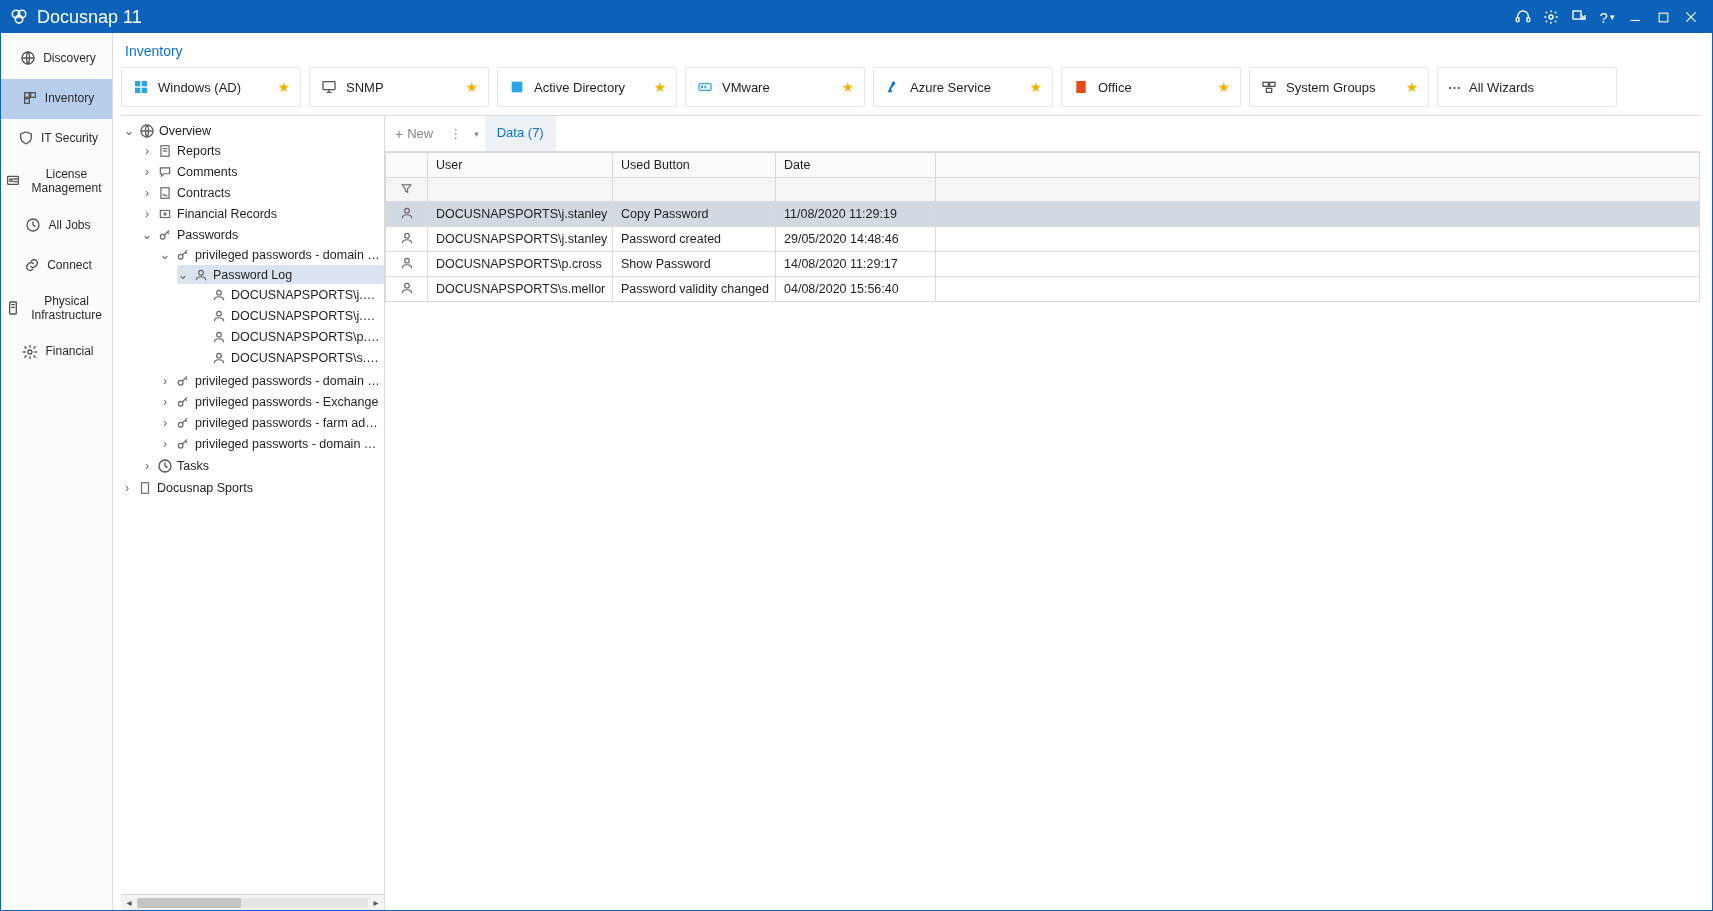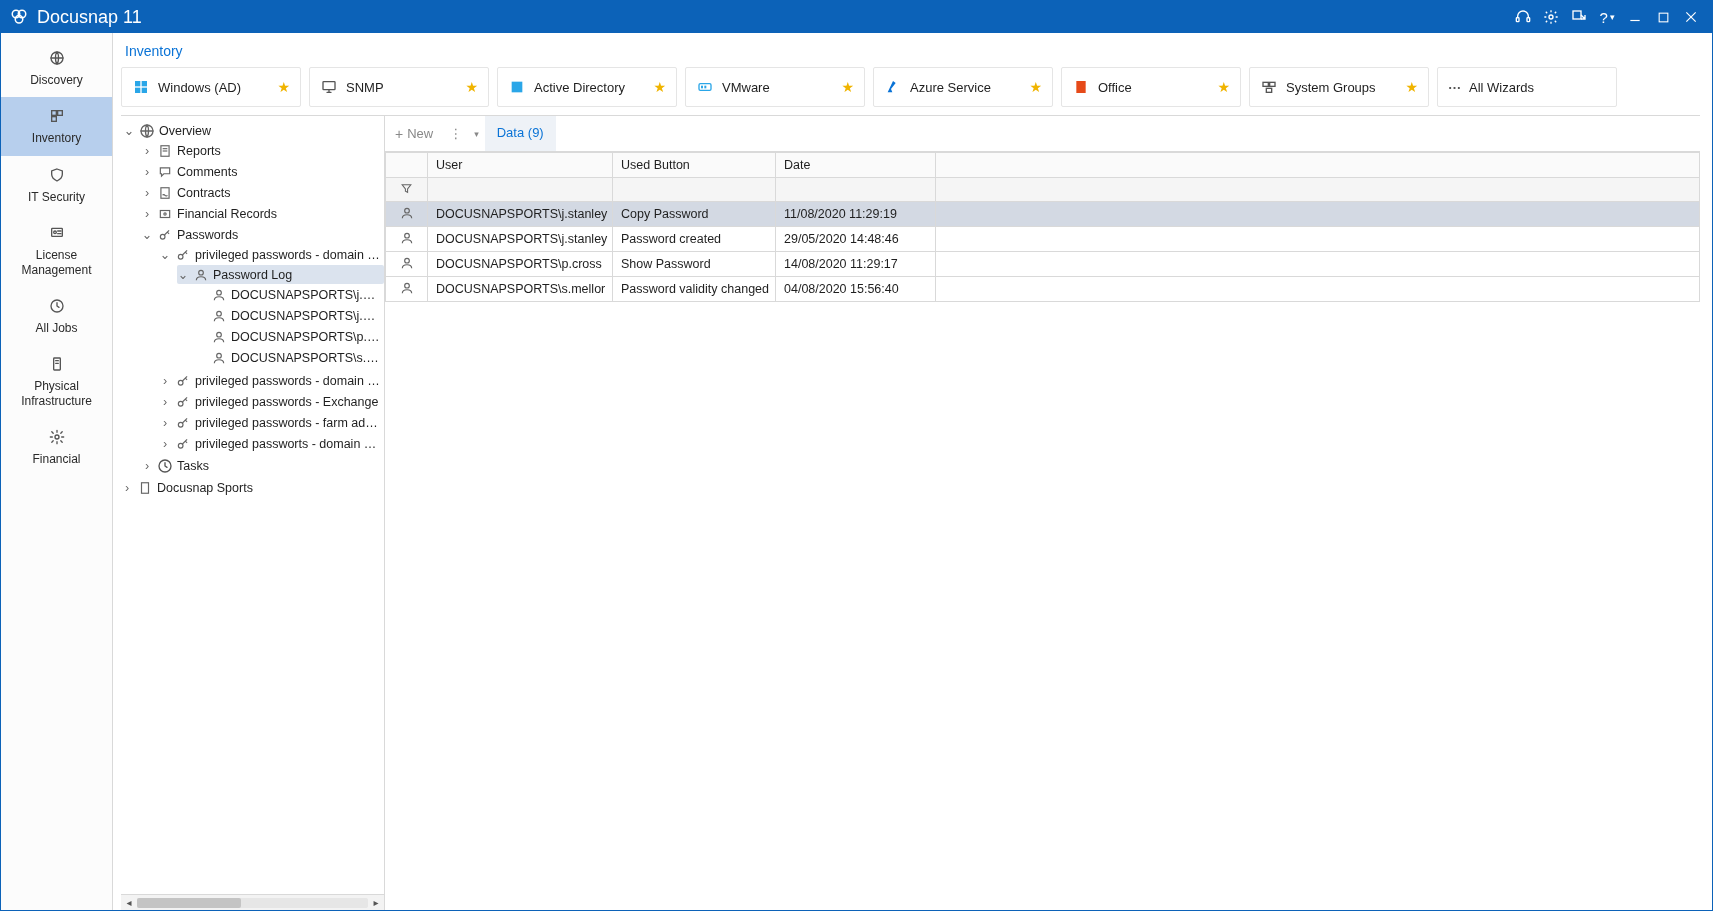--- a/index.html
+++ b/index.html
@@ -22,21 +22,21 @@
   .titlebar{background:var(--brand);color:#fff;display:flex;align-items:center;padding:0 8px;}
   .titlebar .logo{width:20px;height:20px;display:flex;align-items:center;justify-content:center;margin-right:8px;}
   .titlebar .title{font-size:18px;flex:0 0 auto;}
   .titlebar .spacer{flex:1;}
   .titlebar .tb-icon{width:26px;height:26px;display:flex;align-items:center;justify-content:center;margin-left:2px;cursor:pointer;color:#fff;}
   .titlebar svg{display:block;}
   
   .main{display:grid;grid-template-columns:112px 1fr;min-height:0;}
   
   .nav{border-right:1px solid var(--border);background:#fcfcfc;padding-top:6px;}
-  .nav-item{display:flex;flex-direction:column;align-items:center;justify-content:center;padding:8px 4px 10px;cursor:pointer;gap:4px;}
+  .nav-item{display:flex;flex-direction:row;align-items:center;justify-content:center;padding:8px 4px 10px;cursor:pointer;gap:4px;}
   .nav-item.selected{background:var(--sidebar-sel);}
   .nav-item .ic{width:22px;height:22px;color:#555;display:flex;align-items:center;justify-content:center;}
   .nav-item span{font-size:12px;color:#2a2a2a;text-align:center;line-height:1.2;}
   
   .content{display:grid;grid-template-rows:auto auto 1fr;min-height:0;padding:8px 12px 0 8px;}
   .section-title{color:var(--brand-link);font-size:14px;padding:2px 4px 8px 4px;}
   .tiles{display:flex;gap:8px;flex-wrap:nowrap;margin-bottom:8px;}
   .tile{display:flex;align-items:center;gap:8px;border:1px solid var(--tile-border);border-radius:2px;padding:8px 10px;width:180px;height:40px;cursor:pointer;background:#fff;}
   .tile .tic{width:18px;height:18px;flex:0 0 auto;display:flex;align-items:center;justify-content:center;}
   .tile .label{flex:1;white-space:nowrap;overflow:hidden;text-overflow:ellipsis;}
@@ -168,20 +168,29 @@
           <span>License Management</span>
         </div>
         <div class="nav-item">
           <div class="ic">
             <svg width="16" height="16" viewBox="0 0 24 24" fill="none" stroke="#555" stroke-width="2" stroke-linecap="round">
               <circle cx="12" cy="12" r="9"></circle>
               <path d="M12 7v5l3 2"></path>
             </svg>
           </div>
           <span>All Jobs</span>
+        </div>
+        <div class="nav-item">
+          <div class="ic">
+            <svg width="16" height="16" viewBox="0 0 24 24" fill="none" stroke="#555" stroke-width="2" stroke-linecap="round">
+              <path d="M10 14a5 5 0 0 0 7 0l2-2a5 5 0 0 0-7-7l-1 1"></path>
+              <path d="M14 10a5 5 0 0 0-7 0l-2 2a5 5 0 0 0 7 7l1-1"></path>
+            </svg>
+          </div>
+          <span>Connect</span>
         </div>
         <div class="nav-item">
           <div class="ic">
             <svg width="16" height="16" viewBox="0 0 24 24" fill="none" stroke="#555" stroke-width="2" stroke-linecap="round">
               <rect x="7" y="3" width="10" height="18" rx="1"></rect>
               <line x1="10" y1="7" x2="14" y2="7"></line>
               <line x1="10" y1="11" x2="14" y2="11"></line>
             </svg>
           </div>
           <span>Physical Infrastructure</span>
@@ -521,21 +530,21 @@
 
         <div class="datapane">
           <div class="toolbar">
             <div class="tbtn">
               <span style="font-size:14px;">+</span>
               <span>New</span>
             </div>
             <div class="tbtn" style="padding:0 6px;">⋮</div>
             <div class="tbtn" style="padding:0 6px;font-size:9px;">▾</div>
             <div class="tab sep">
-              <span>Data (9)</span>
+              <span>Data (7)</span>
             </div>
           </div>
           <div class="grid">
             <table id="grid-table">
               <colgroup id="cg">
                   <col style="width: 42px;">
                   <col style="width: 185px;">
                   <col style="width: 163px;">
                   <col style="width: 160px;">
                   <col style="width: auto;">

